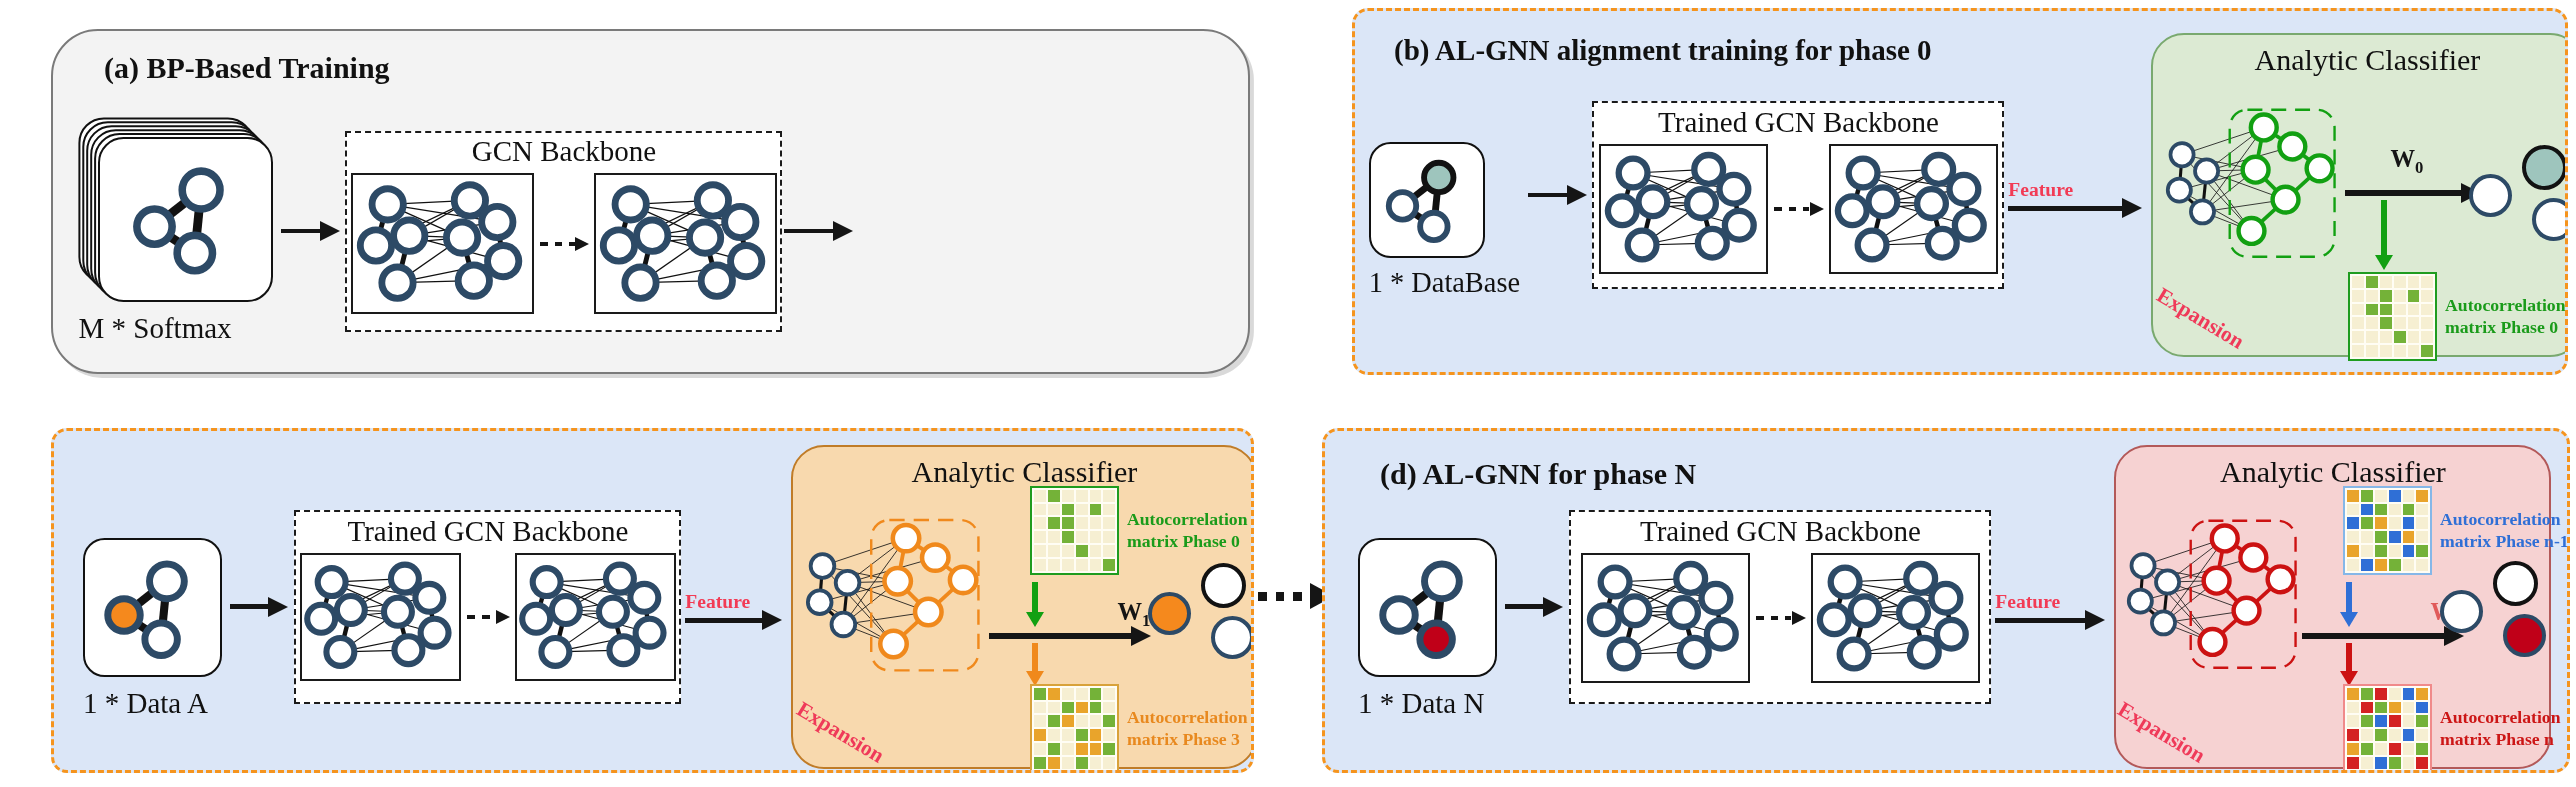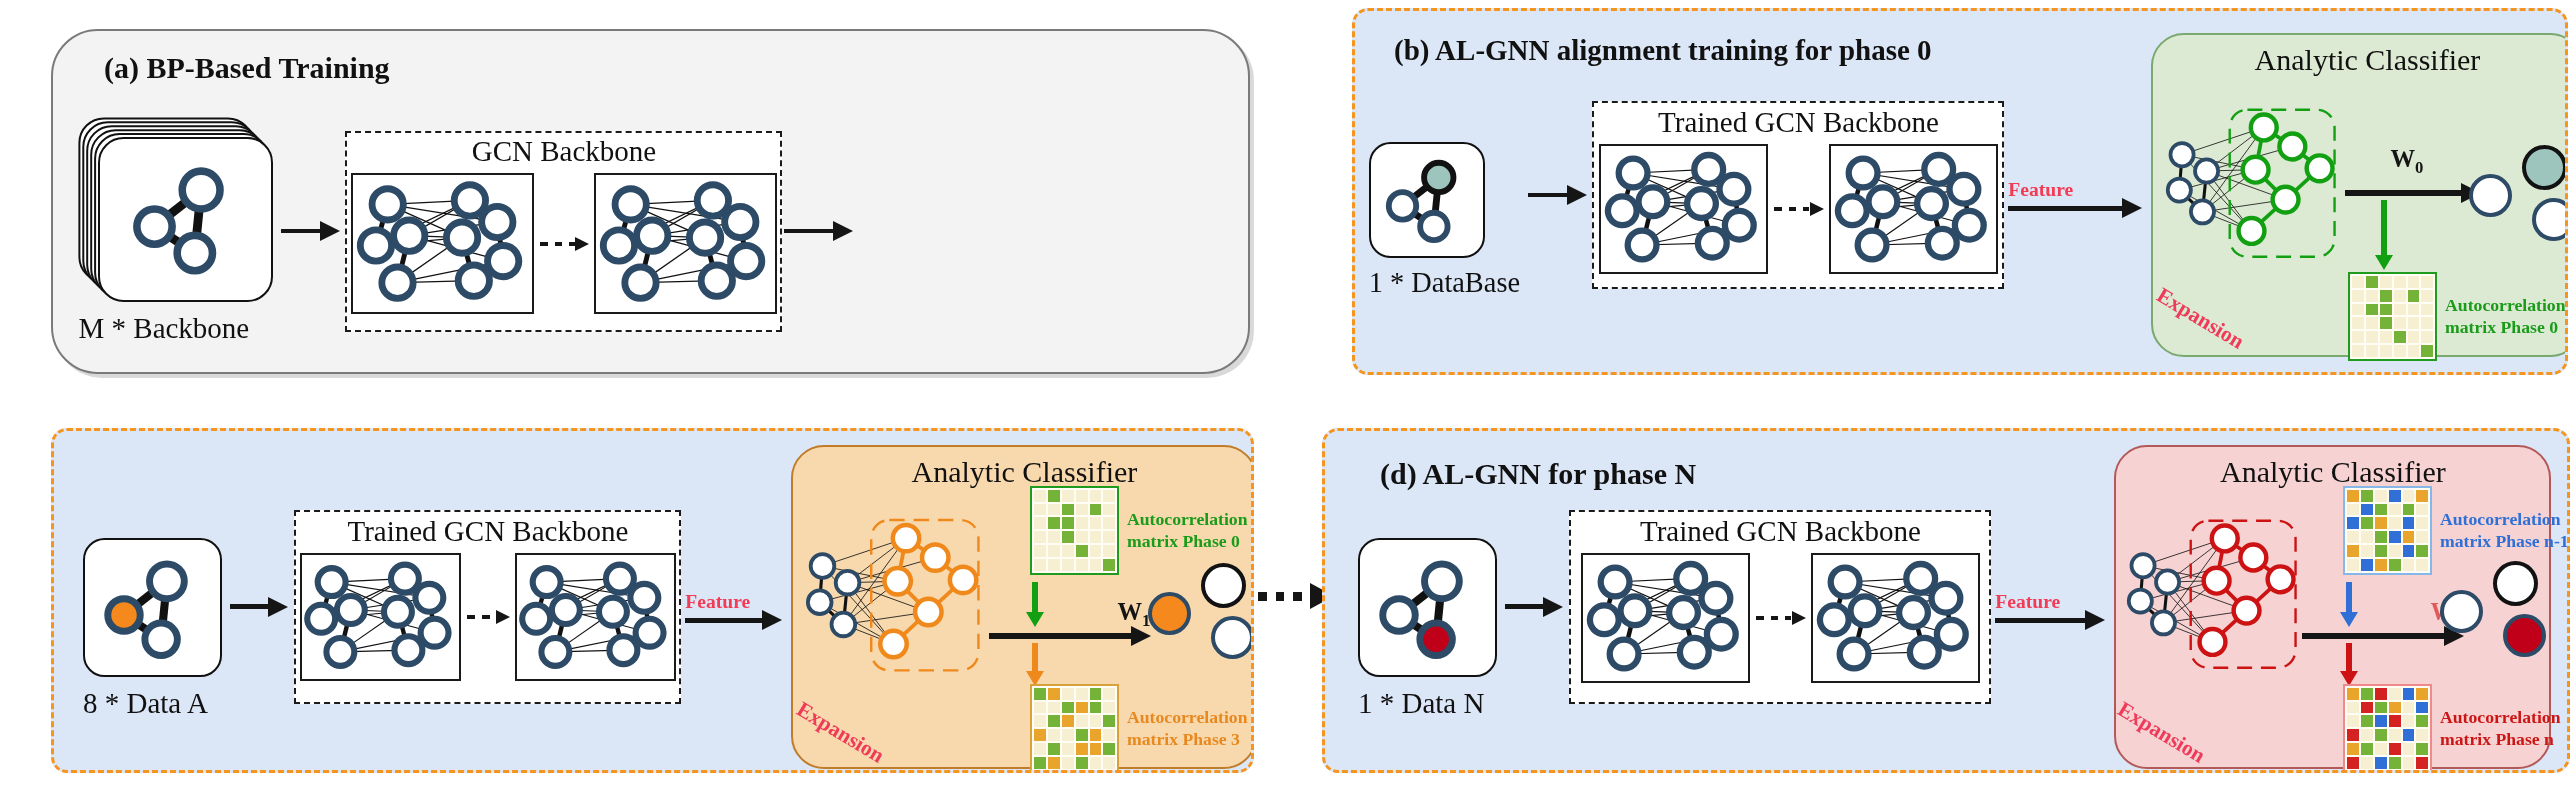--- a/index.html
+++ b/index.html
@@ -206,21 +206,21 @@
           <div class="layer" style="transform:translate(-15.7px,-15.7px)"></div>
           <div class="layer" style="transform:translate(-11.8px,-11.8px)"></div>
           <div class="layer" style="transform:translate(-7.8px,-7.8px)"></div>
           <div class="layer" style="transform:translate(-3.9px,-3.9px)"></div>
           <div class="layer front">
             <svg width="126" height="126" viewBox="0 0 100 100">
                 <use href="#sym-datagraph"></use>
               </svg>
           </div>
         </div>
-        <div class="dlabel">M * Backbone</div>
+        <div class="dlabel">M * Softmax</div>
       </div>
       <div class="h-arrow lead"></div>
       <div class="backbone" style="width:437px;height:201px">
         <div class="btitle">GCN Backbone</div>
         <div class="brow">
           <div class="gnnbox">
             <svg width="179" height="137" viewBox="0 0 180 140">
                 <use href="#sym-gnn"></use>
               </svg>
             </div>
@@ -334,21 +334,21 @@
   </section>
 
   <section class="panel panel-blue panel-c">
     <div class="row">
       <div class="data-group" style="margin-top:45px">
         <div class="datacard md">
           <svg width="116" height="116" viewBox="0 0 100 100" style="--left-fill:var(--c_data_node_fill)">
               <use href="#sym-datagraph"></use>
             </svg>
         </div>
-        <div class="dlabel">8 * Data A</div>
+        <div class="dlabel">1 * Data A</div>
       </div>
       <div class="h-arrow lead"></div>
       <div class="backbone" style="width:387px;height:194px">
         <div class="btitle">Trained GCN Backbone</div>
         <div class="brow">
           <div class="gnnbox">
             <svg width="157" height="124" viewBox="0 0 180 140">
                 <use href="#sym-gnn"></use>
               </svg>
             </div>

